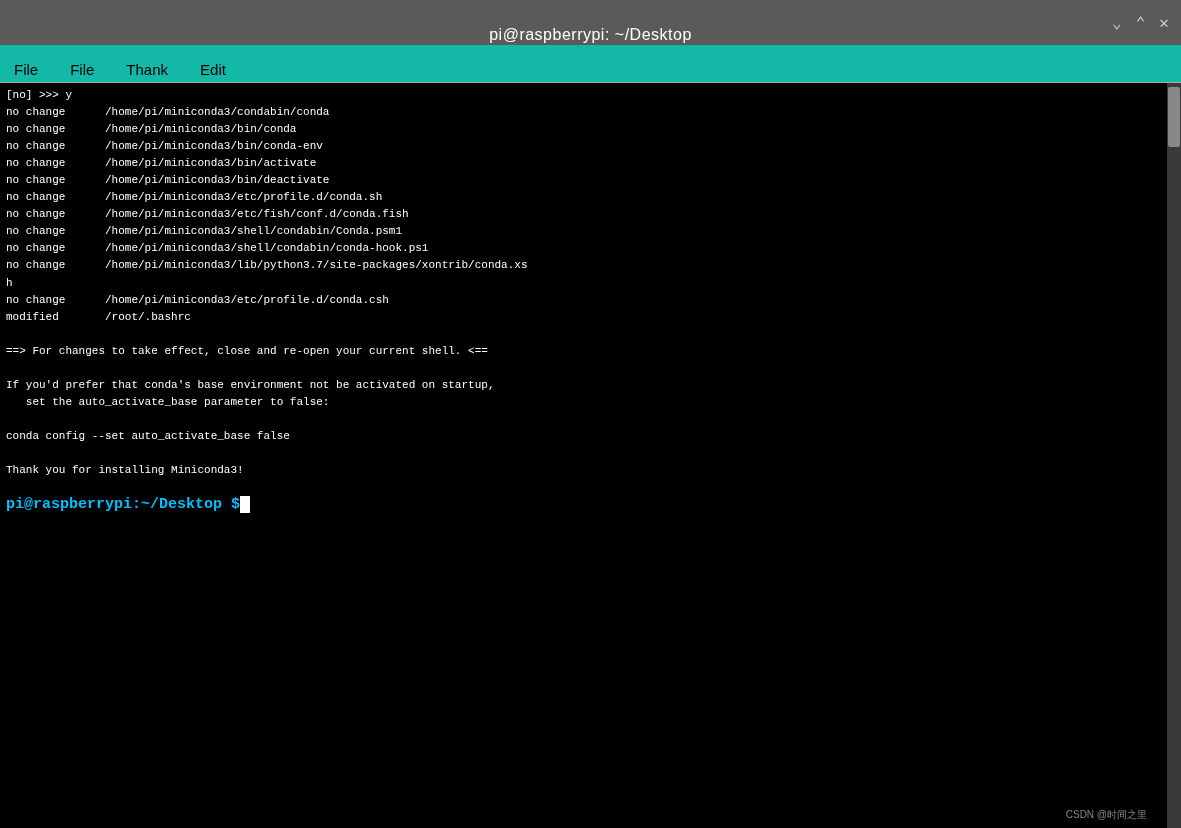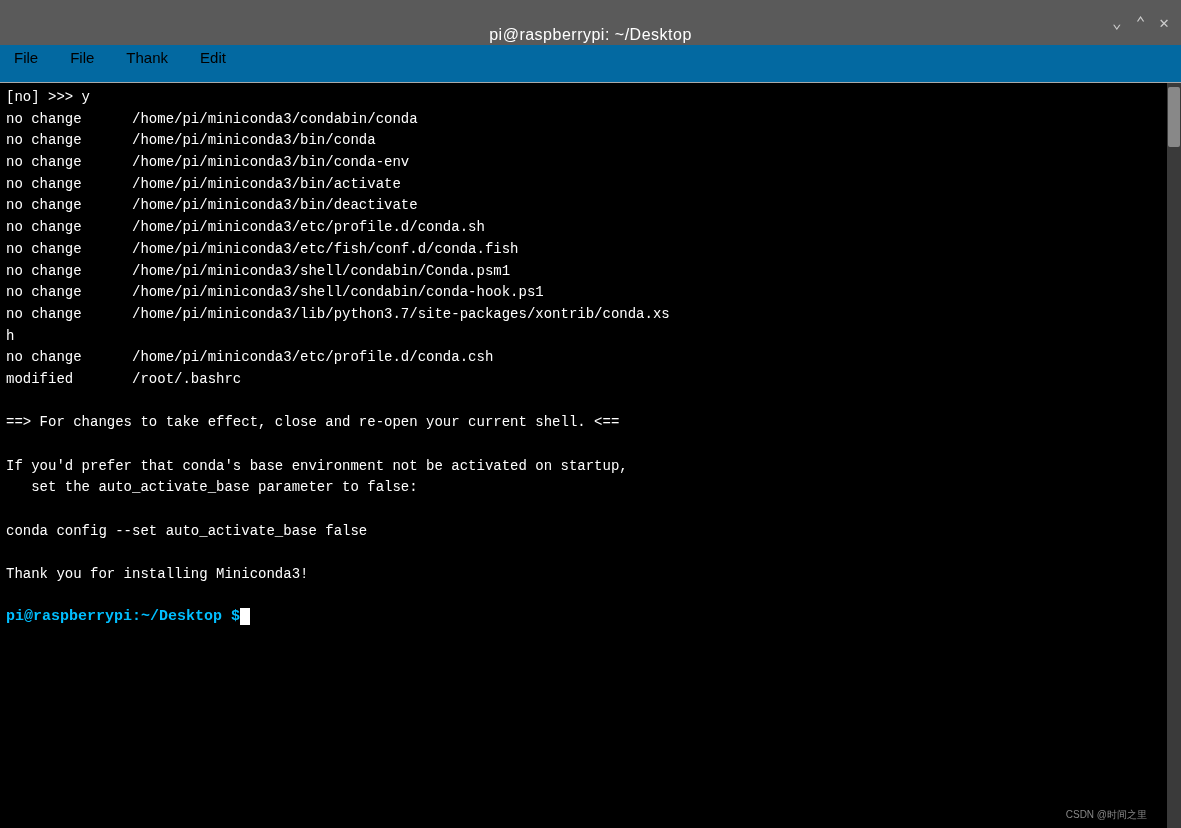--- a/index.html
+++ b/index.html
@@ -36,24 +36,24 @@
     }
     .titlebar-controls span {
       color: #ccc;
       font-size: 16px;
       cursor: pointer;
       user-select: none;
     }
 
     
     .menubar {
-      background: #0369a1;
+      background: #14b8a6;
       height: 38px;
       display: flex;
-      align-items: flex-start;
+      align-items: flex-end;
       padding: 0 8px;
       gap: 20px;
       border-bottom: 1px solid #aaa;
     }
     .menubar-item {
       color: #000;
       font-family: sans-serif;
       font-size: 15px;
       padding: 4px 6px;
       cursor: pointer;
@@ -70,21 +70,21 @@
 
     .terminal-content {
       flex: 1;
       padding: 4px 6px;
       overflow: hidden;
       position: relative;
     }
 
     .terminal-text {
       color: #ffffff;
-      font-size: 14px;
+      font-size: 11px;
       line-height: 1.55;
       white-space: pre;
     }
 
     
     .scrollbar {
       width: 14px;
       background: #3a3a3a;
       display: flex;
       flex-direction: column;

